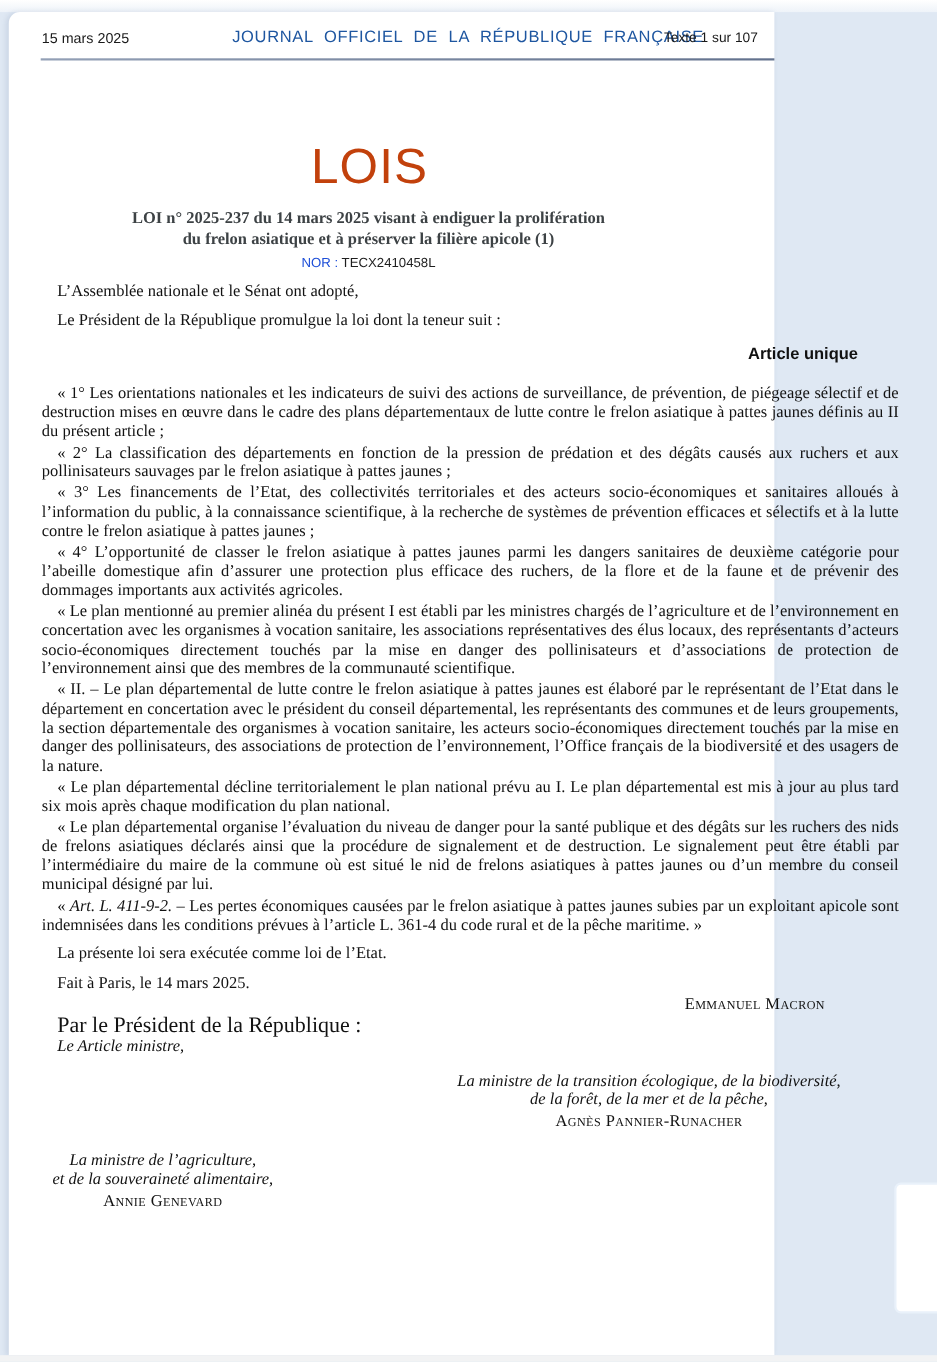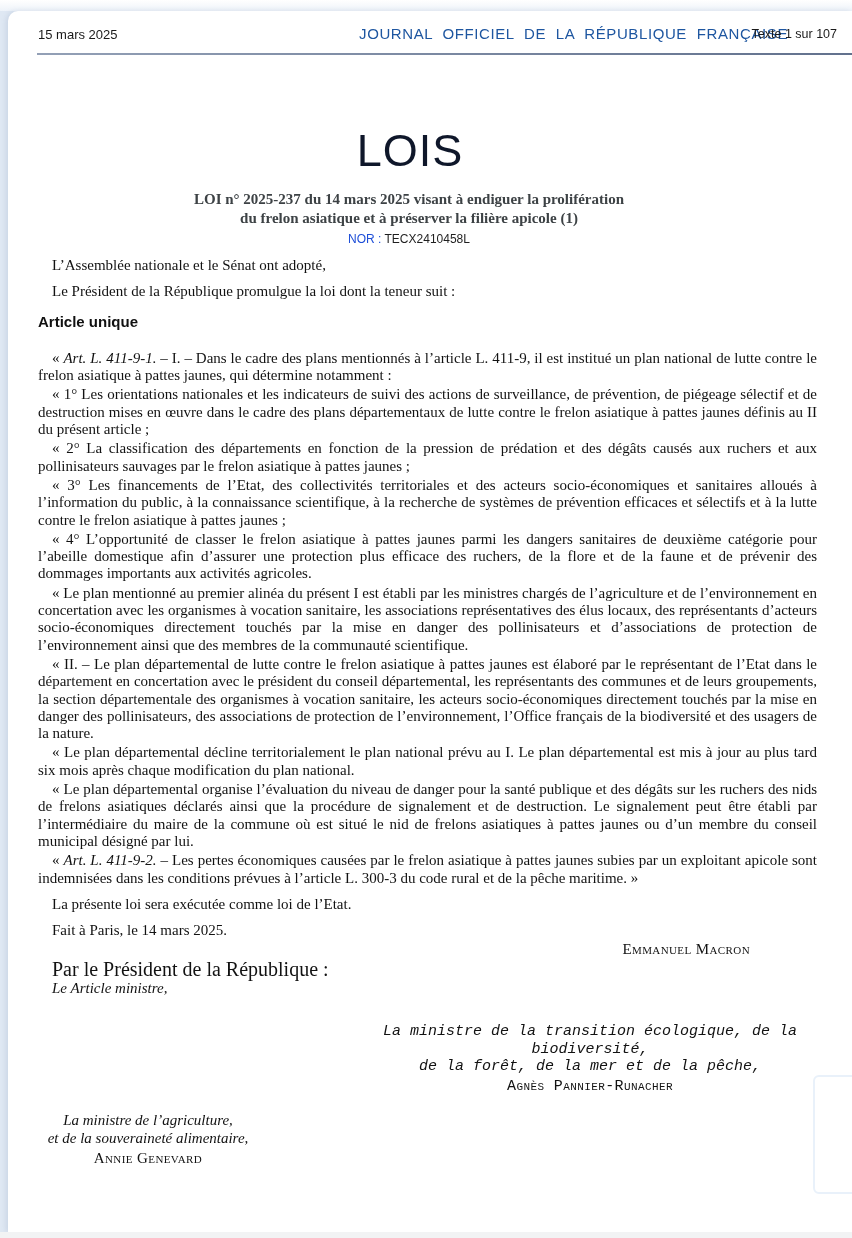--- a/index.html
+++ b/index.html
@@ -12,21 +12,21 @@
   }
   .top-strip {
     position:absolute; top:0; left:0; width:852px; height:11px;
     background:linear-gradient(#ffffff,#eef3f9);
   }
   .bottom-strip {
     position:absolute; bottom:0; left:0; width:852px; height:6px;
     background:#f2f3f4;
   }
   .page {
-    position:absolute; left:8px; top:11px; width:844px; height:1221px;
+    position:absolute; left:8px; top:11px; width:696px; height:1221px;
     background:#ffffff;
     border-top-left-radius:10px;
     box-shadow:-2px 0 5px rgba(120,140,175,0.20);
   }
   
   .h-date {
     position:absolute; top:16px; left:30px;
     font:13px "Liberation Sans", sans-serif; color:#1a1a1a;
   }
   .h-journal {
@@ -41,21 +41,21 @@
   }
   .head-rule {
     position:absolute; top:42px; left:29px; right:0; height:2px;
     background:linear-gradient(to right,#93a0b6,#62718d);
   }
   
   .lois {
     position:absolute; top:114px; left:0; right:40px; text-align:center;
     font-family:"Liberation Sans", sans-serif;
     font-size:45px; font-weight:400; letter-spacing:1px;
-    color:#0f172a;
+    color:#c2410c;
   }
   .law-title {
     position:absolute; top:179px; left:30px; right:72px; text-align:center;
     font-family:Liberation Serif, serif;
     font-size:15px; font-weight:bold; line-height:19px;
     color:#3d4245;
   }
   .nor {
     position:absolute; top:221px; left:30px; right:72px; text-align:center;
     font-family:"Liberation Sans", sans-serif; font-size:12px;
@@ -68,35 +68,35 @@
     font-family:"Liberation Serif", serif;
     font-size:15px; line-height:17.3px;
     color:#121212;
     text-align:justify;
   }
   .content p { margin:2px 0 0; text-indent:14px; }
   .content p.gap { margin-top:9px; }
   .article-heading {
     font-family:"Liberation Sans", sans-serif;
     font-size:15px; font-weight:bold; color:#111;
-    text-align:left; text-indent:0;
+    text-align:right; text-indent:0;
     margin:12px 37px 20px 0;
   }
   .iref { font-style:italic; }
   
   .sig { text-indent:0; }
   .sig-president { text-align:right; padding-right:67px; margin-top:7px; }
   .sc { font-variant:small-caps; letter-spacing:0.4px; }
   .sig-by { margin:14px 0 0 38px; text-align:left; font-size:20px; }
   .sig-pm-title { margin-top:9px; font-style:italic; text-align:left; }
   .sig-pm-name { margin:3px 0 0 10px; text-align:left; }
   .sig-block { text-align:center; }
   .sig-block .ital { font-style:italic; margin:0; text-indent:0; }
   .sig-block .name { margin-top:3px; text-indent:0; }
-  .sig-ecology { margin:26px 0 0 342px; width:420px;font-family:Liberation Mono, monospace; }
+  .sig-ecology { margin:14px 0 0 342px; width:420px; }
   .sig-agri { margin:17px 0 0 0; width:220px; }
   
   .overlay-box {
     position:absolute; left:805px; top:1064px; width:62px; height:115px;
     background:#ffffff;
     border:2px solid #e9f1fa;
     border-radius:6px;
   }
 </style>
 </head>
@@ -124,33 +124,32 @@
   </div>
 
   <div class="content">
 
     <p>L’Assemblée nationale et le Sénat ont adopté,</p>
     <p class="gap">Le Président de la République promulgue la loi dont la teneur suit :</p>
 
     <h3 class="article-heading">Article unique</h3>
 
 
-    <p><span>« </span><span class="iref">Art. L. 411-9-1.</span><span> – I. – Dans le cadre des plans mentionnés à l’article L. 411-9, il est institué un plan national de lutte contre le frelon asiatique à pattes jaunes, qui détermine notamment :</span></p>
 
     <p>« 1° Les orientations nationales et les indicateurs de suivi des actions de surveillance, de prévention, de piégeage sélectif et de destruction mises en œuvre dans le cadre des plans départementaux de lutte contre le frelon asiatique à pattes jaunes définis au II du présent article ;</p>
     <p>« 2° La classification des départements en fonction de la pression de prédation et des dégâts causés aux ruchers et aux pollinisateurs sauvages par le frelon asiatique à pattes jaunes ;</p>
     <p>« 3° Les financements de l’Etat, des collectivités territoriales et des acteurs socio-économiques et sanitaires alloués à l’information du public, à la connaissance scientifique, à la recherche de systèmes de prévention efficaces et sélectifs et à la lutte contre le frelon asiatique à pattes jaunes ;</p>
     <p>« 4° L’opportunité de classer le frelon asiatique à pattes jaunes parmi les dangers sanitaires de deuxième catégorie pour l’abeille domestique afin d’assurer une protection plus efficace des ruchers, de la flore et de la faune et de prévenir des dommages importants aux activités agricoles.</p>
 
     <p>« Le plan mentionné au premier alinéa du présent I est établi par les ministres chargés de l’agriculture et de l’environnement en concertation avec les organismes à vocation sanitaire, les associations représentatives des élus locaux, des représentants d’acteurs socio-économiques directement touchés par la mise en danger des pollinisateurs et d’associations de protection de l’environnement ainsi que des membres de la communauté scientifique.</p>
     <p>« II. – Le plan départemental de lutte contre le frelon asiatique à pattes jaunes est élaboré par le représentant de l’Etat dans le département en concertation avec le président du conseil départemental, les représentants des communes et de leurs groupements, la section départementale des organismes à vocation sanitaire, les acteurs socio-économiques directement touchés par la mise en danger des pollinisateurs, des associations de protection de l’environnement, l’Office français de la biodiversité et des usagers de la nature.</p>
     <p>« Le plan départemental décline territorialement le plan national prévu au I. Le plan départemental est mis à jour au plus tard six mois après chaque modification du plan national.</p>
     <p>« Le plan départemental organise l’évaluation du niveau de danger pour la santé publique et des dégâts sur les ruchers des nids de frelons asiatiques déclarés ainsi que la procédure de signalement et de destruction. Le signalement peut être établi par l’intermédiaire du maire de la commune où est situé le nid de frelons asiatiques à pattes jaunes ou d’un membre du conseil municipal désigné par lui.</p>
 
-    <p><span>« </span><span class="iref">Art. L. 411-9-2.</span><span> – Les pertes économiques causées par le frelon asiatique à pattes jaunes subies par un exploitant apicole sont indemnisées dans les conditions prévues à l’article L. 300-3 du code rural et de la pêche maritime. »</span></p>
+    <p><span>« </span><span class="iref">Art. L. 411-9-2.</span><span> – Les pertes économiques causées par le frelon asiatique à pattes jaunes subies par un exploitant apicole sont indemnisées dans les conditions prévues à l’article L. 361-4 du code rural et de la pêche maritime. »</span></p>
 
     <p class="gap">La présente loi sera exécutée comme loi de l’Etat.</p>
     <p class="gap">Fait à Paris, le 14 mars 2025.</p>
 
     <p class="sig sig-president sc">Emmanuel Macron</p>
     <p class="sig sig-by">Par le Président de la République :</p>
     <p class="sig sig-pm-title">Le Article ministre,</p>
 
     <div class="sig-block sig-ecology">
       <p class="ital">La ministre de la transition écologique, de la biodiversité,</p>

